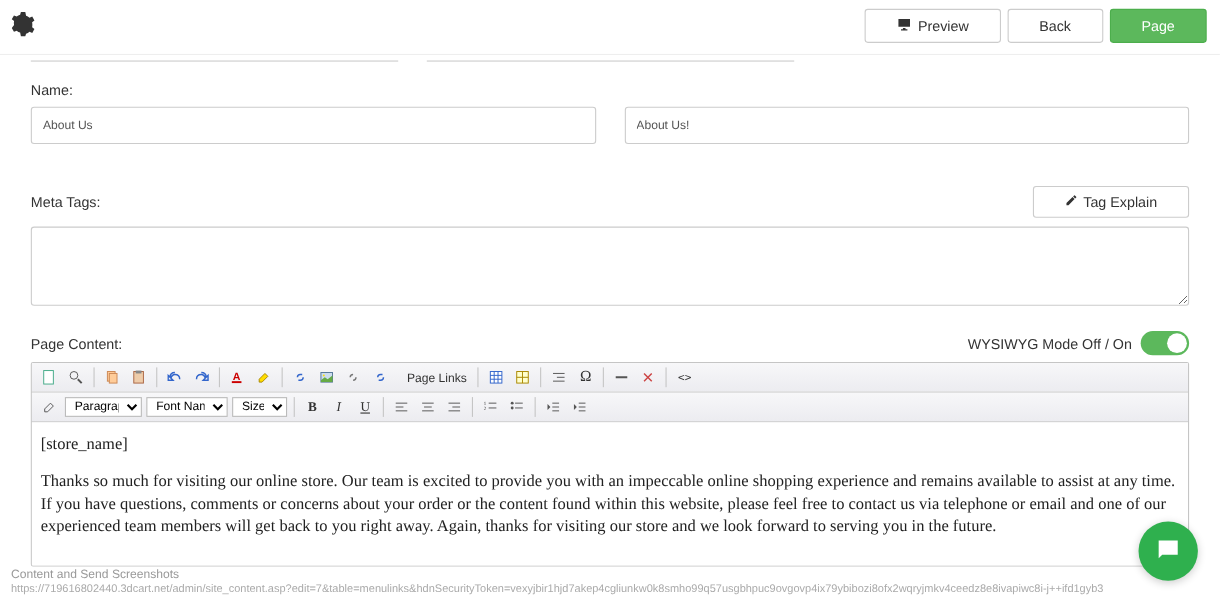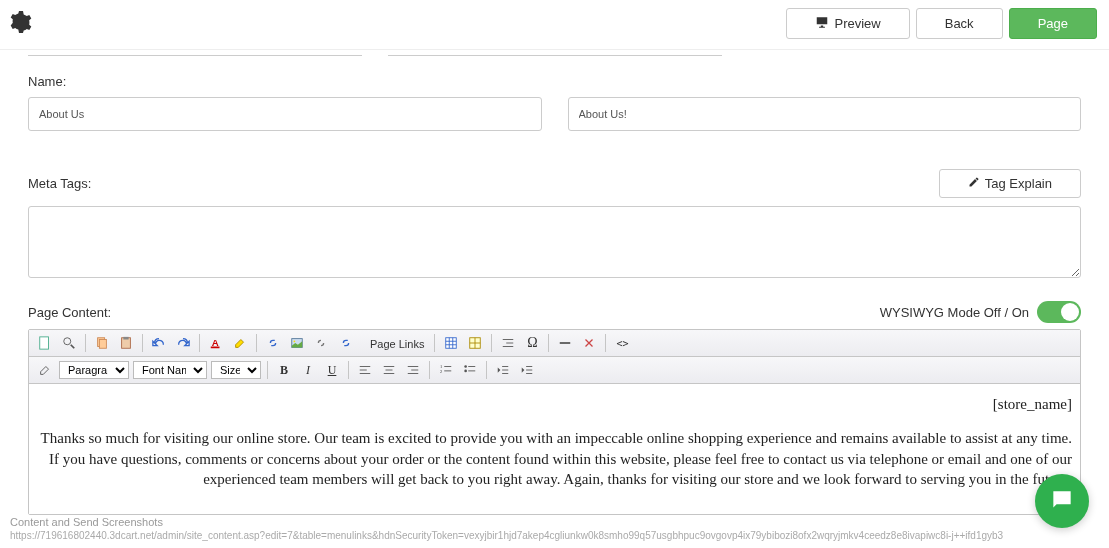--- a/index.html
+++ b/index.html
@@ -125,21 +125,20 @@
 .align svg { width:14px; height:14px; fill:#333; }
 
 .editor-body {
   background: #fff;
   padding: 10px 8px;
   font-family: Georgia, 'Times New Roman', serif;
   font-size: 15px;
   line-height: 1.35;
   color: #222;
   min-height: 130px;
-  text-align: right;
 }
 .editor-body p { margin-bottom: 14px; }
 
 .footer-links {
   position: absolute;
   left: 10px;
   bottom: 6px;
   font-size: 11px;
   color: #999;
   line-height: 1.3;

